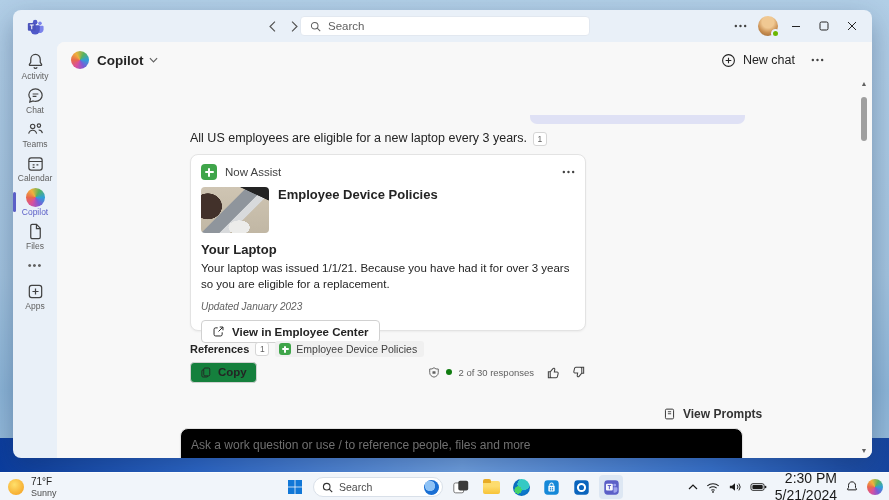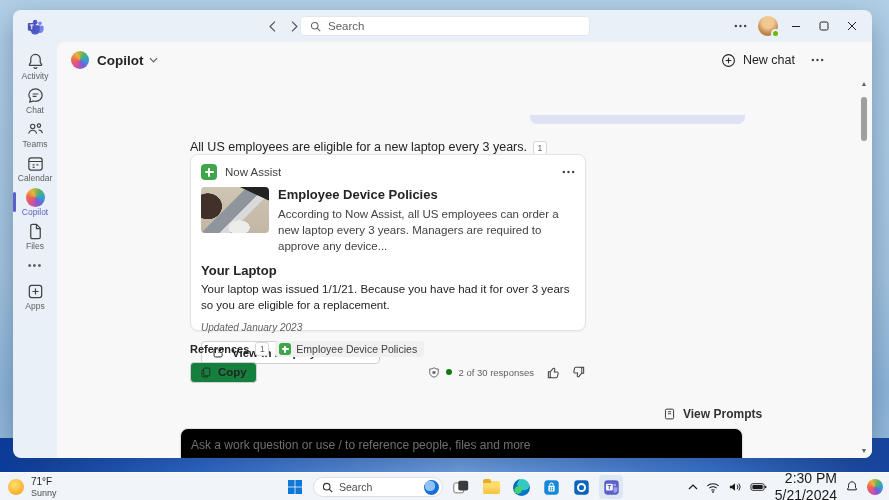--- a/index.html
+++ b/index.html
@@ -47,21 +47,21 @@
     display:flex; align-items:center; padding:0 14px; }
   .mh-title { font-size:13.5px; font-weight:bold; color:#242424; margin-left:8px; }
   .mh-chevron { margin-left:5px; }
   .mh-right { margin-left:auto; display:flex; align-items:center; gap:16px; margin-right:34px; }
   .newchat { display:flex; align-items:center; gap:7px; font-size:12.5px; color:#242424; }
 
   
   .chat { position:absolute; left:0; top:36px; right:0; bottom:0; }
   .partial-bubble { position:absolute; left:473px; top:37px; width:215px; height:9px;
     border-radius:0 0 7px 7px; background:#dfe1f5; }
-  .answer-row { position:absolute; left:133px; top:62px; display:flex; align-items:flex-start; gap:6px;
+  .answer-row { position:absolute; left:133px; top:53px; display:flex; align-items:flex-start; gap:6px;
     font-size:12.5px; color:#242424; }
   .cite-badge { width:14px; height:14px; border:1px solid #d6d6d6; border-radius:3px; background:#fff;
     font-size:8.5px; color:#616161; display:flex; align-items:center; justify-content:center; margin-top:1px; }
 
   .card { position:absolute; left:133px; top:76px; width:396px; height:177px; background:#fff;
     border:1px solid #e3e3e3; border-radius:8px; box-shadow:0 1px 2px rgba(0,0,0,.05); padding:9px 10px; }
   .card-head { display:flex; align-items:center; gap:8px; }
   .na-icon { width:16px; height:16px; border-radius:4px; background:#3fa54a; position:relative; flex:none; }
   .na-icon::before { content:""; position:absolute; left:7px; top:3.5px; width:2px; height:9px; background:#fff; border-radius:1px; }
   .na-icon::after { content:""; position:absolute; left:3.5px; top:7px; width:9px; height:2px; background:#fff; border-radius:1px; }
@@ -304,21 +304,20 @@
               <svg class="card-more" width="13" height="4" viewBox="0 0 14 4">
                   <circle cx="2" cy="2" r="1.3" fill="#424242"></circle>
                   <circle cx="7" cy="2" r="1.3" fill="#424242"></circle>
                   <circle cx="12" cy="2" r="1.3" fill="#424242"></circle>
                 </svg>
             </div>
             <div class="card-content">
               <div class="thumb"></div>
               <div>
                 <div class="card-title">Employee Device Policies</div>
-                <div class="card-excerpt">According to Now Assist, all US employees can order a new laptop every 3 years. Managers are required to approve any device...</div>
               </div>
             </div>
             <div class="section-h">Your Laptop</div>
             <div class="section-p">Your laptop was issued 1/1/21. Because you have had it for over 3 years so you are eligible for a replacement.</div>
             <div class="updated">Updated January 2023</div>
             <div class="card-action">
               <svg width="13" height="13" viewBox="0 0 16 16" fill="none" stroke="#242424" stroke-width="1.2">
                   <path d="M7 3.5H4.5a2 2 0 00-2 2v6a2 2 0 002 2h6a2 2 0 002-2V9"></path>
                   <path d="M9.5 2.5h4v4M13.2 2.8L8 8"></path>
                 </svg>

